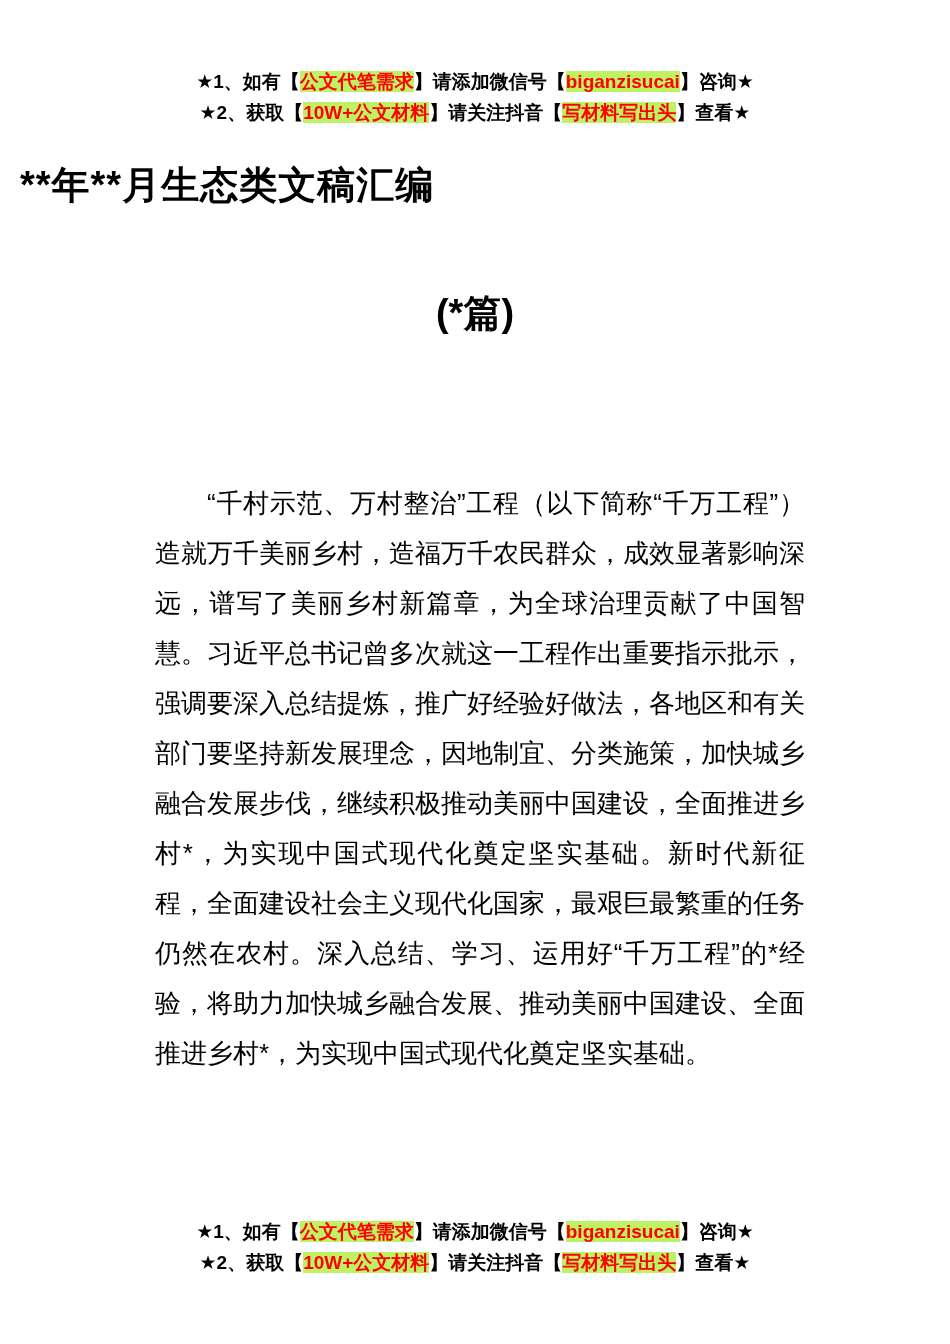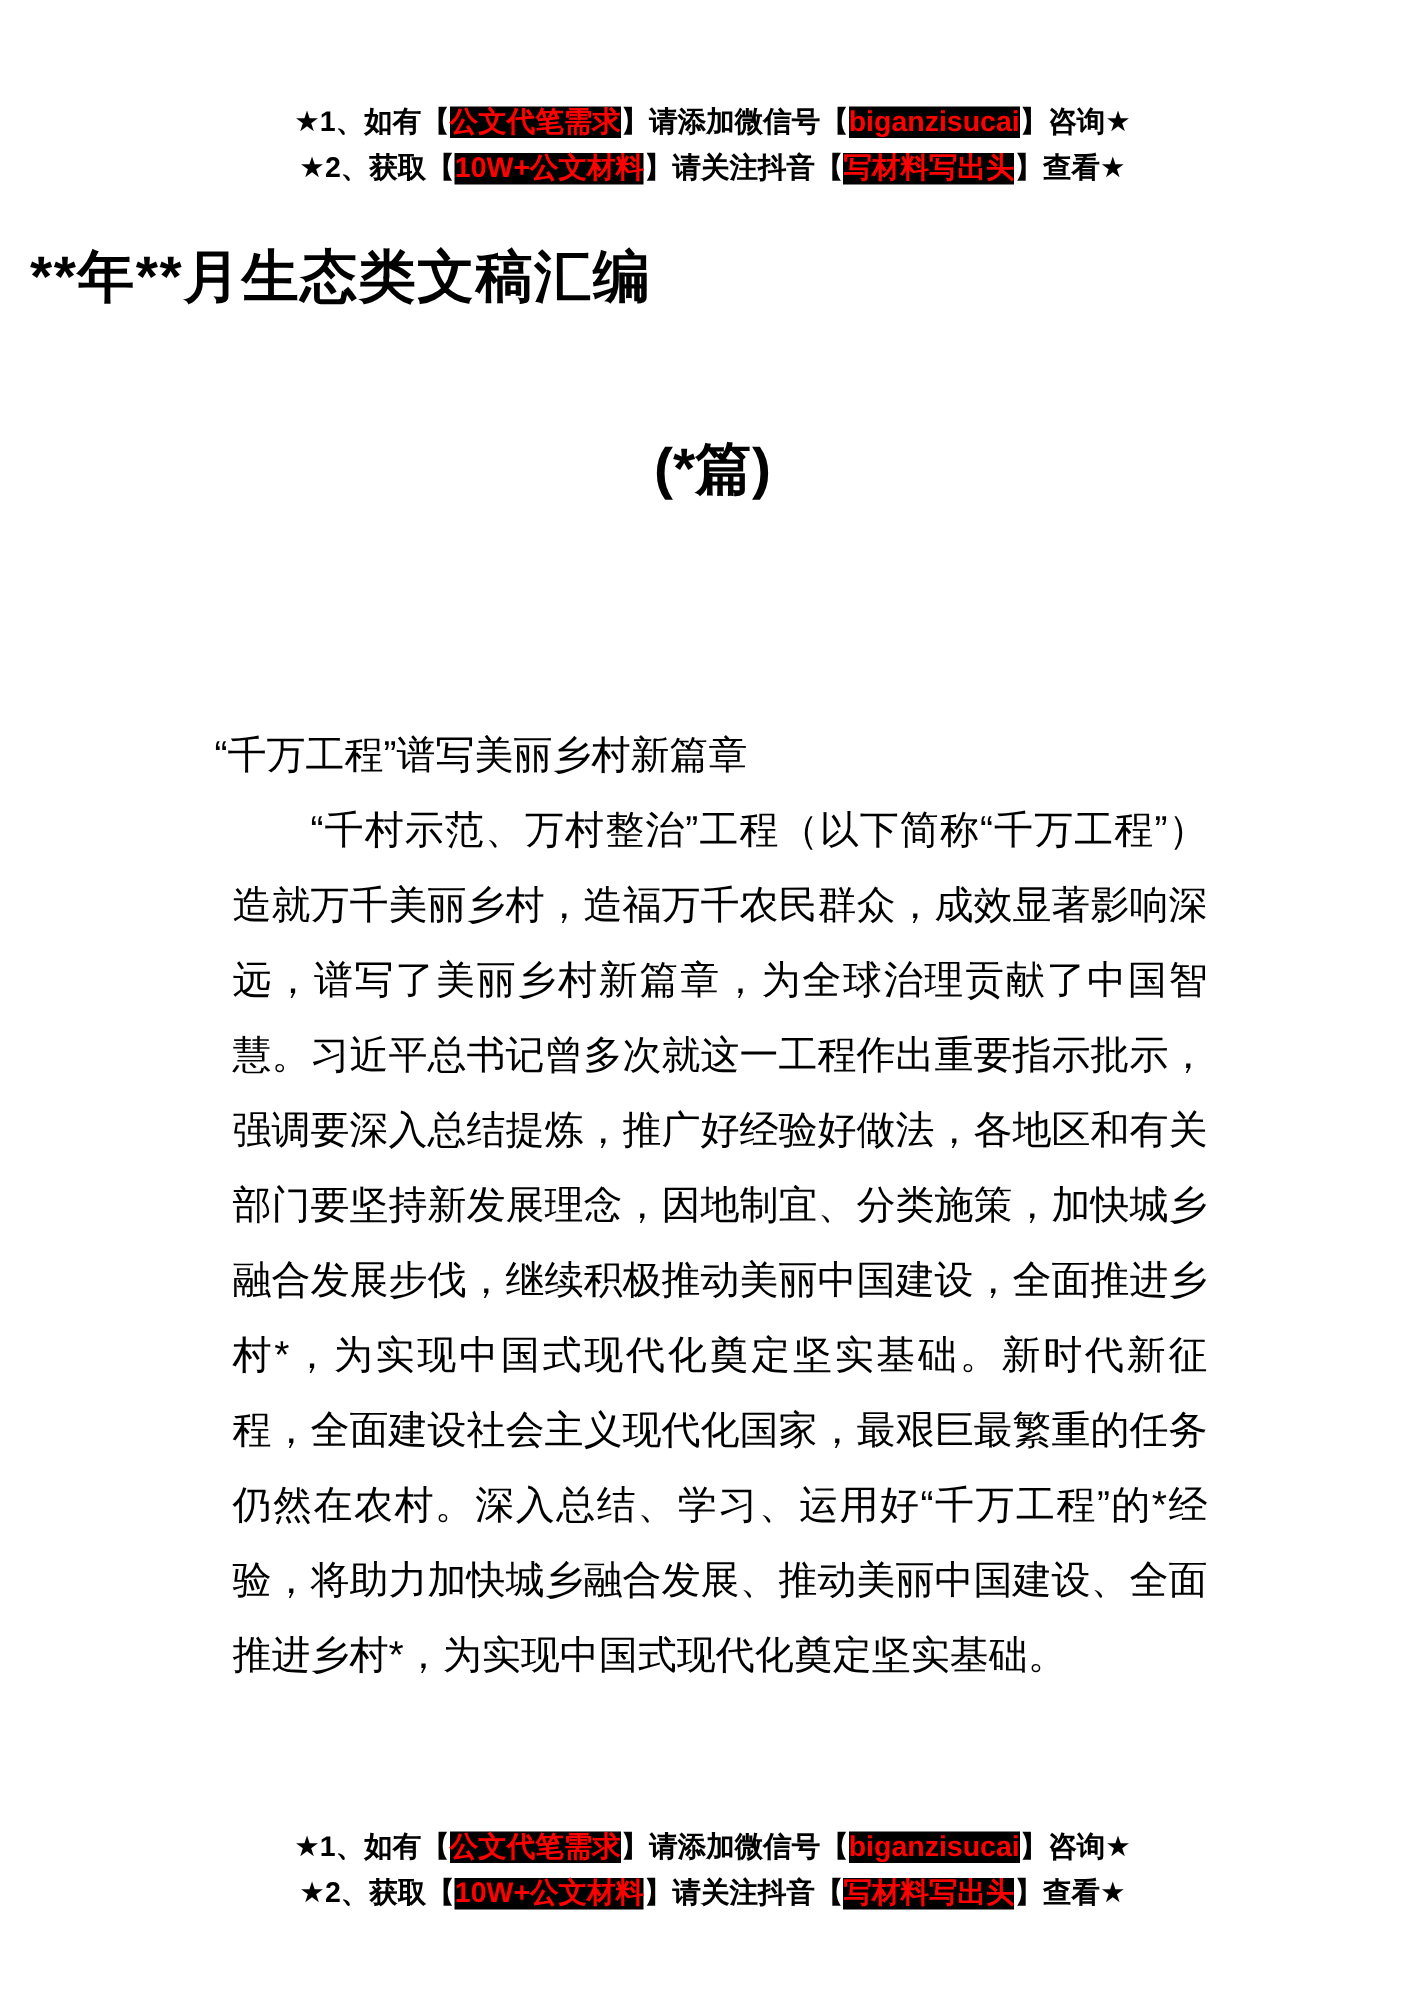--- a/index.html
+++ b/index.html
@@ -18,21 +18,21 @@
     width: 100%;
     text-align: center;
     font-weight: bold;
     font-size: 19px;
     line-height: 31px;
     white-space: nowrap;
   }
   .notice-top { top: 66px; }
   .notice-bottom { top: 1216px; }
   .hl {
-    background: #000000;
+    background: #bef264;
     color: #FF0000;
   }
   .u {
     text-decoration-thickness: 2px;
     text-underline-offset: 3px;
   }
   .doc-title {
     position: absolute;
     top: 160px;
     left: 0;
@@ -76,21 +76,20 @@
   <div class="notice notice-top">
     <div class="notice-line"><span>★1、如有【</span><span class="hl">公文代笔需求</span><span>】请</span><span class="u">添加</span><span>微信号【</span><span class="hl u">biganzisucai</span><span>】咨询★</span></div>
     <div class="notice-line"><span>★2、获取【</span><span class="hl">10W+公文材料</span><span>】请</span><span class="u">关注</span><span>抖音【</span><span class="hl u">写材料写出头</span><span>】查看★</span></div>
   </div>
 
   <h1 class="doc-title">**年**月生态类文稿汇编</h1>
 
   <div class="doc-count">(*篇)</div>
 
   <div class="article">
-    <p class="article-heading">“千万工程”谱写美丽乡村新篇章</p>
     <p class="indent">“千村示范、万村整治”工程（以下简称“千万工程”）造就万千美丽乡村，造福万千农民群众，成效显著影响深远，谱写了美丽乡村新篇章，为全球治理贡献了中国智慧。习近平总书记曾多次就这一工程作出重要指示批示，强调要深入总结提炼，推广好经验好做法，各地区和有关部门要坚持新发展理念，因地制宜、分类施策，加快城乡融合发展步伐，继续积极推动美丽中国建设，全面推进乡村*，为实现中国式现代化奠定坚实基础。新时代新征程，全面建设社会主义现代化国家，最艰巨最繁重的任务仍然在农村。深入总结、学习、运用好“千万工程”的*经验，将助力加快城乡融合发展、推动美丽中国建设、全面推进乡村*，为实现中国式现代化奠定坚实基础。</p>
   </div>
 
   <div class="notice notice-bottom">
     <div class="notice-line"><span>★1、如有【</span><span class="hl">公文代笔需求</span><span>】请</span><span class="u">添加</span><span>微信号【</span><span class="hl u">biganzisucai</span><span>】咨询★</span></div>
     <div class="notice-line"><span>★2、获取【</span><span class="hl">10W+公文材料</span><span>】请</span><span class="u">关注</span><span>抖音【</span><span class="hl u">写材料写出头</span><span>】查看★</span></div>
   </div>
 
 </div>
 

